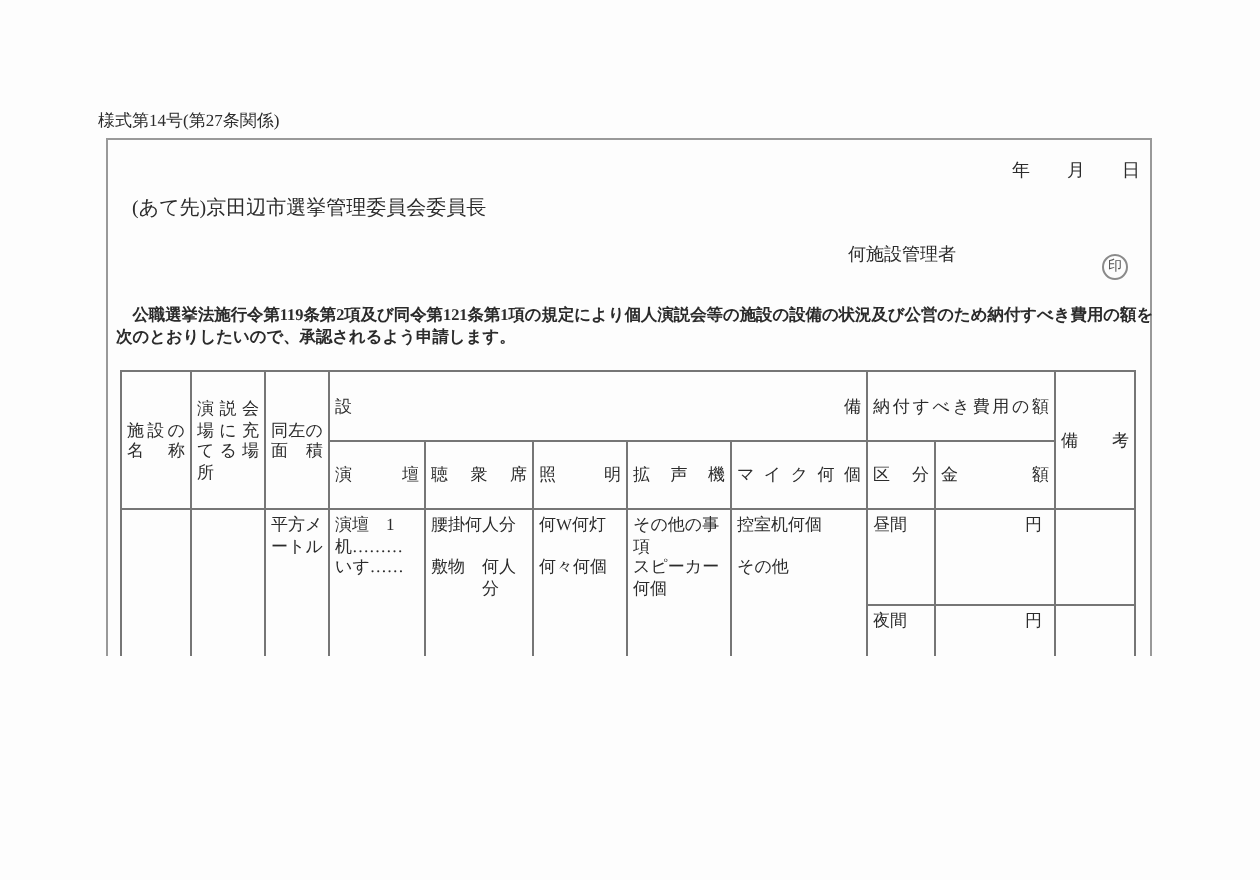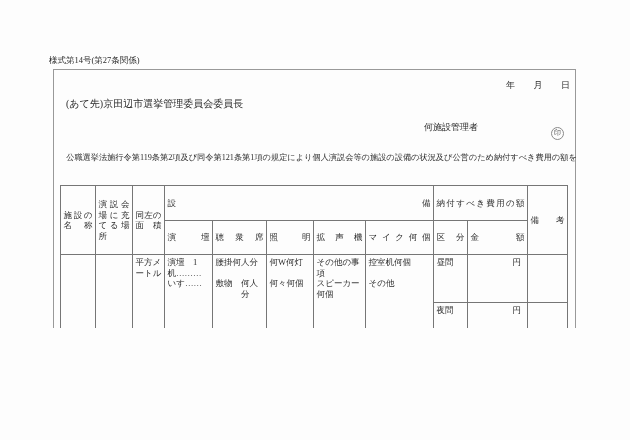--- a/index.html
+++ b/index.html
@@ -13,21 +13,21 @@
   .date-line{position:absolute;left:452px;top:9px;width:64px;display:flex;justify-content:space-between;font-size:9px;}
   .addressee{position:absolute;left:12px;top:27px;font-size:10px;white-space:nowrap;}
   .applicant{position:absolute;left:370px;top:51px;font-size:9px;white-space:nowrap;}
   .seal{
     position:absolute;left:497px;top:57px;width:11px;height:11px;border:1px solid #8a8a8a;
     border-radius:50%;display:flex;align-items:center;justify-content:center;
     font-size:7px;line-height:1;color:#555;
   }
   .doc-title{position:absolute;left:0;top:69px;width:100%;text-align:center;font-size:8.8px;white-space:nowrap;}
   .body-text{position:absolute;left:4px;top:82px;width:514px;font-size:8.2px;line-height:11px;}
-  .body-text div{white-space:pre;overflow:visible;}
+  .body-text div{white-space:pre;overflow:visible;font-weight:bold;}
   table.form-table{
     position:absolute;left:6px;top:115px;border-collapse:collapse;table-layout:fixed;
     width:507px;
   }
   td{
     border:1px solid #767676;padding:1px 2.5px;font-size:8.5px;line-height:10.5px;
     white-space:pre-line;vertical-align:middle;overflow:hidden;
   }
   tr.h1{height:27px;}
   tr.h2{height:23px;}
@@ -54,20 +54,21 @@
 
     <div class="addressee">(あて先)京田辺市選挙管理委員会委員長</div>
     <div class="applicant">何施設管理者</div>
     <div class="seal">
       <span>印</span>
     </div>
 
 
     <div class="body-text">
       <div>　公職選挙法施行令第119条第2項及び同令第121条第1項の規定により個人演説会等の施設の設備の状況及び公営のため納付すべき費用の額を</div>
+      <div>次のとおりしたいので、承認されるよう申請します。</div>
     </div>
 
     <table class="form-table">
       <colgroup>
         <col style="width:35px">
           <col style="width:37px">
           <col style="width:32px">
         <col style="width:48px">
           <col style="width:54px">
           <col style="width:47px">

